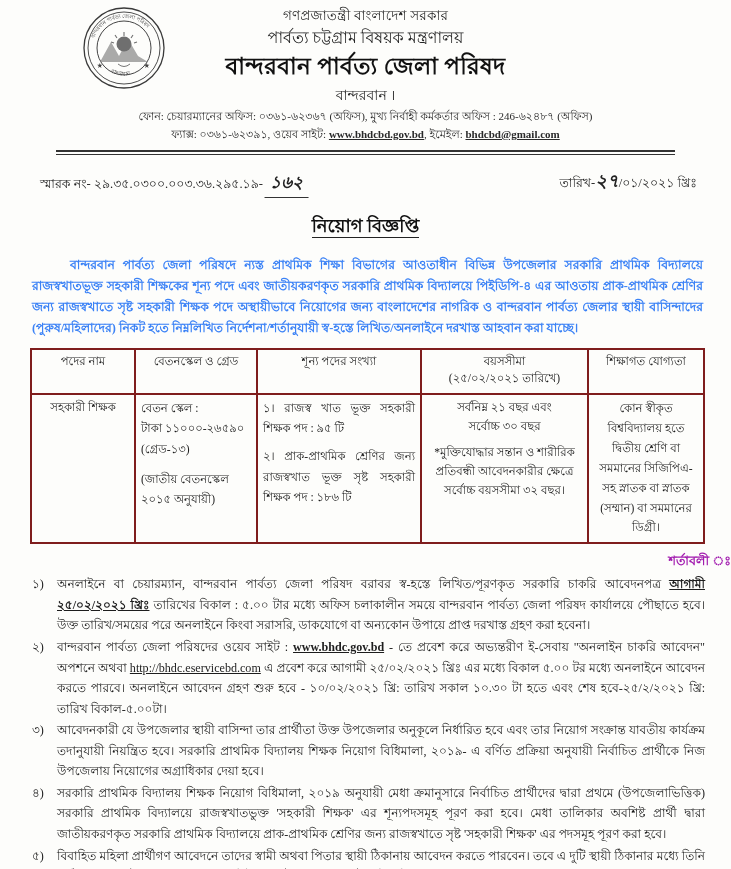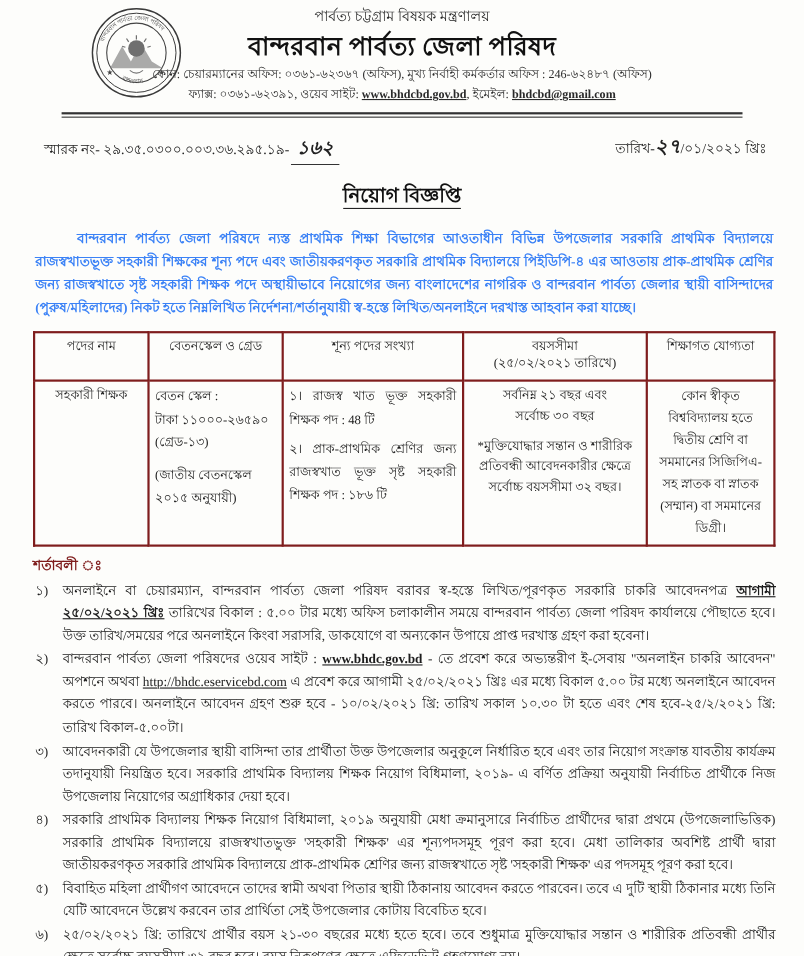--- a/index.html
+++ b/index.html
@@ -37,21 +37,21 @@
   }
   .seal svg { display: block; width: 92px; height: 84px; }
 
   .lh-line1 {
     font-size: 13.5px;
     letter-spacing: .2px;
     line-height: 1.45;
     color: #252525;
   }
   .lh-line2 {
-    font-size: 13px;
+    font-size: 16px;
     line-height: 1.45;
     color: #252525;
   }
   .lh-title {
     font-size: 23px;
     font-weight: bold;
     line-height: 1.5;
     letter-spacing: .4px;
     color: #111;
     margin-top: 1px;
@@ -158,21 +158,22 @@
   td.c-edu   { text-align: center; line-height: 1.72; }
   .pay-gap { display: block; height: 9px; }
   .vac-gap { display: block; height: 7px; }
   .age-gap { display: block; height: 8px; }
 
   
   .cond-head {
     margin: 8px 0 2px 30px;
     font-size: 12.6px;
     font-weight: bold;
-    color: #7f1d1d;
+    color: #a21caf;
+    text-align: right;
   }
   ol.conds {
     list-style: none;
     margin: 0;
     padding: 0 26px 0 30px;
   }
   ol.conds > li {
     position: relative;
     padding-left: 27px;
     margin-bottom: 1px;
@@ -222,22 +223,24 @@
         <text font-size="5.4" fill="#3c3c3c" font-family="Liberation Serif, serif">
           <textPath href="#arcTop" startOffset="12%">বান্দরবান পার্বত্য জেলা পরিষদ</textPath>
         </text>
         <path id="arcBot" d="M 20 50 A 27 27 0 0 0 72 50" fill="none"></path>
         <text font-size="5.6" fill="#3c3c3c" font-family="Liberation Serif, serif">
           <textPath href="#arcBot" startOffset="30%">বান্দরবান</textPath>
         </text>
       </svg>
     </div>
 
+    <div class="lh-line1">গণপ্রজাতন্ত্রী বাংলাদেশ সরকার</div>
     <div class="lh-line2">পার্বত্য চট্টগ্রাম বিষয়ক মন্ত্রণালয়</div>
     <div class="lh-title">বান্দরবান পার্বত্য জেলা পরিষদ</div>
+    <div class="lh-place">বান্দরবান ।</div>
     <div class="lh-contact">ফোন: চেয়ারম্যানের অফিস: ০৩৬১-৬২৩৬৭ (অফিস),   মুখ্য নির্বাহী কর্মকর্তার অফিস : 246-৬২৪৮৭ (অফিস)</div>
     <div class="lh-contact">
       <span>ফ্যাক্স: ০৩৬১-৬২৩৯১, ওয়েব সাইট:</span>
       <span class="u">www.bhdcbd.gov.bd</span><span>, ইমেইল:</span>
       <span class="u">bhdcbd@gmail.com</span>
     </div>
     <div class="rule-double"></div>
   </div>
 
   <div class="memo-row">
@@ -273,21 +276,21 @@
         <td class="c-post">সহকারী শিক্ষক</td>
         <td class="c-pay">
           <div>বেতন স্কেল :</div>
           <div>টাকা ১১০০০-২৬৫৯০</div>
           <div>(গ্রেড-১৩)</div>
           <span class="pay-gap"></span>
           <div>(জাতীয়  বেতনস্কেল</div>
           <div>২০১৫ অনুযায়ী)</div>
         </td>
         <td class="c-vac">
-          <div>১। রাজস্ব খাত ভূক্ত সহকারী শিক্ষক পদ : 48 টি</div>
+          <div>১। রাজস্ব খাত ভূক্ত সহকারী শিক্ষক পদ : ৯৫ টি</div>
           <span class="vac-gap"></span>
           <div>২। প্রাক-প্রাথমিক শ্রেণির জন্য রাজস্বখাত ভূক্ত সৃষ্ট সহকারী শিক্ষক পদ : ১৮৬ টি</div>
         </td>
         <td class="c-age">
           <div>সর্বনিম্ন ২১ বছর এবং</div>
           <div>সর্বোচ্চ ৩০ বছর</div>
           <span class="age-gap"></span>
           <div>*মুক্তিযোদ্ধার সন্তান ও শারীরিক প্রতিবন্ধী আবেদনকারীর ক্ষেত্রে সর্বোচ্চ বয়সসীমা ৩২ বছর।</div>
         </td>
         <td class="c-edu">কোন স্বীকৃত বিশ্ববিদ্যালয় হতে দ্বিতীয় শ্রেণি বা সমমানের সিজিপিএ-সহ স্নাতক বা স্নাতক (সম্মান) বা সমমানের ডিগ্রী।</td>

